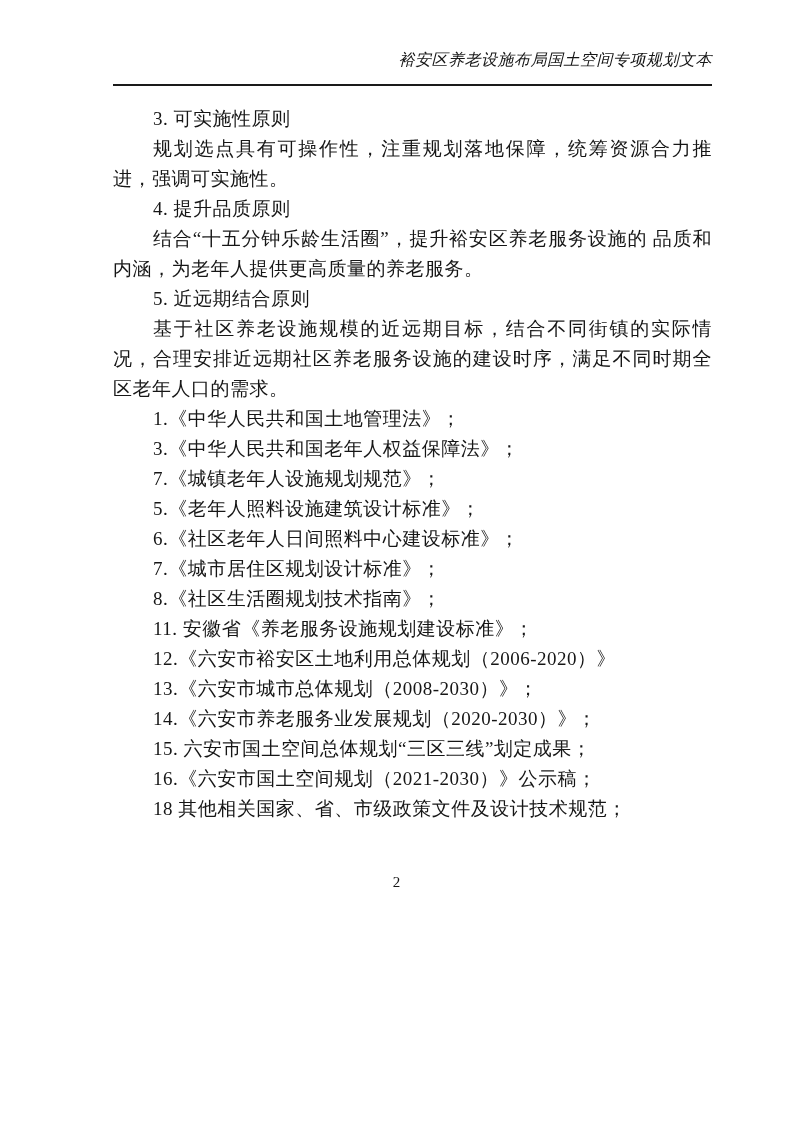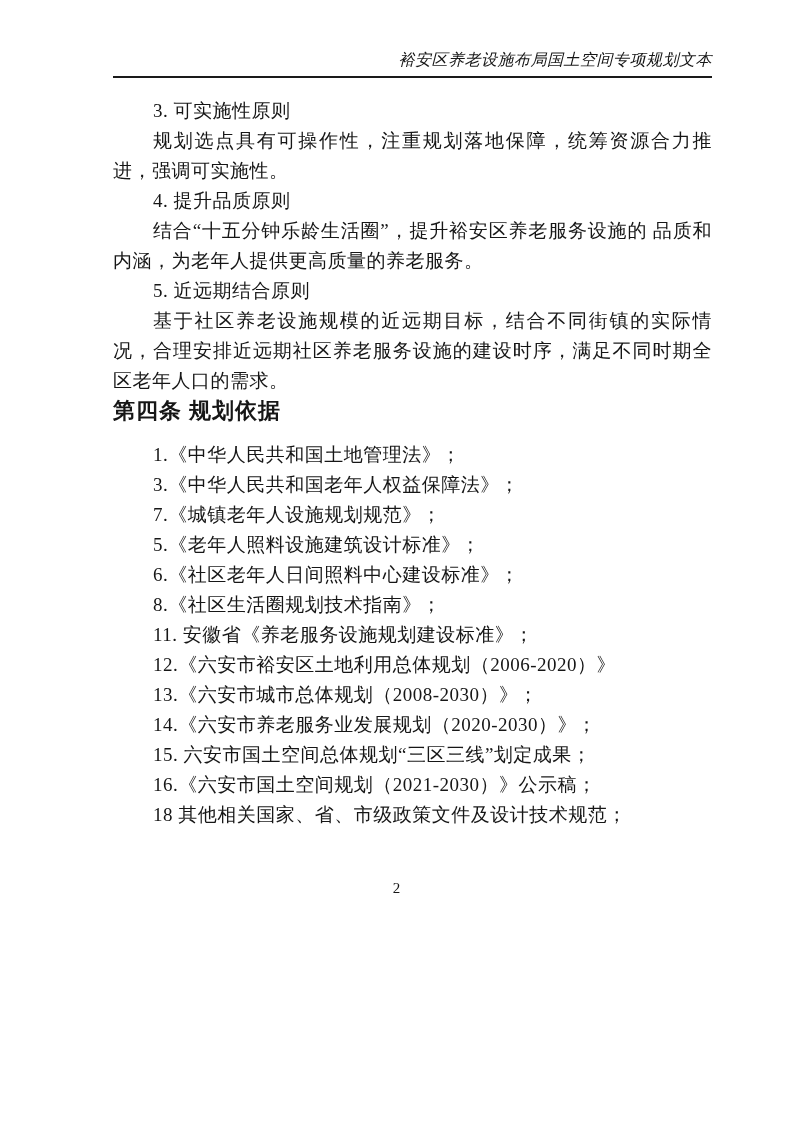--- a/index.html
+++ b/index.html
@@ -11,21 +11,21 @@
     width: 793px;
     height: 1122px;
     position: relative;
     color: #161616;
     font-family: "Liberation Serif", "DejaVu Serif", serif;
     overflow: hidden;
   }
   .page-header {
     margin: 0 81px 4px 113px;
     padding-top: 50px;
-    padding-bottom: 6px;
+    padding-bottom: 14px;
     text-align: right;
     border-bottom: 2px solid #1a1a1a;
   }
   .header-title {
     font-style: italic;
     font-size: 16px;
     line-height: 20px;
     letter-spacing: 0.5px;
     font-family: "Liberation Serif", "DejaVu Serif", serif;
   }
@@ -88,28 +88,28 @@
 
   <h3 class="principle-heading">3. 可实施性原则</h3>
   <p class="body-para">规划选点具有可操作性，注重规划落地保障，统筹资源合力推进，强调可实施性。</p>
 
   <h3 class="principle-heading">4. 提升品质原则</h3>
   <p class="body-para">结合“十五分钟乐龄生活圈”，提升裕安区养老服务设施的 品质和内涵，为老年人提供更高质量的养老服务。</p>
 
   <h3 class="principle-heading">5. 近远期结合原则</h3>
   <p class="body-para">基于社区养老设施规模的近远期目标，结合不同街镇的实际情况，合理安排近远期社区养老服务设施的建设时序，满足不同时期全区老年人口的需求。</p>
 
-  <h2 class="article-heading">第四条 规划依据</h2>
 
   <ul class="reference-list">
     <li class="reference-item">1.《中华人民共和国土地管理法》；</li>
     <li class="reference-item">3.《中华人民共和国老年人权益保障法》；</li>
     <li class="reference-item">7.《城镇老年人设施规划规范》；</li>
     <li class="reference-item">5.《老年人照料设施建筑设计标准》；</li>
     <li class="reference-item">6.《社区老年人日间照料中心建设标准》；</li>
+    <li class="reference-item">7.《城市居住区规划设计标准》；</li>
     <li class="reference-item">8.《社区生活圈规划技术指南》；</li>
     <li class="reference-item">11. 安徽省《养老服务设施规划建设标准》；</li>
     <li class="reference-item">12.《六安市裕安区土地利用总体规划（2006-2020）》</li>
     <li class="reference-item">13.《六安市城市总体规划（2008-2030）》；</li>
     <li class="reference-item">14.《六安市养老服务业发展规划（2020-2030）》；</li>
     <li class="reference-item">15. 六安市国土空间总体规划“三区三线”划定成果；</li>
     <li class="reference-item">16.《六安市国土空间规划（2021-2030）》公示稿；</li>
     <li class="reference-item">18 其他相关国家、省、市级政策文件及设计技术规范；</li>
   </ul>
 

